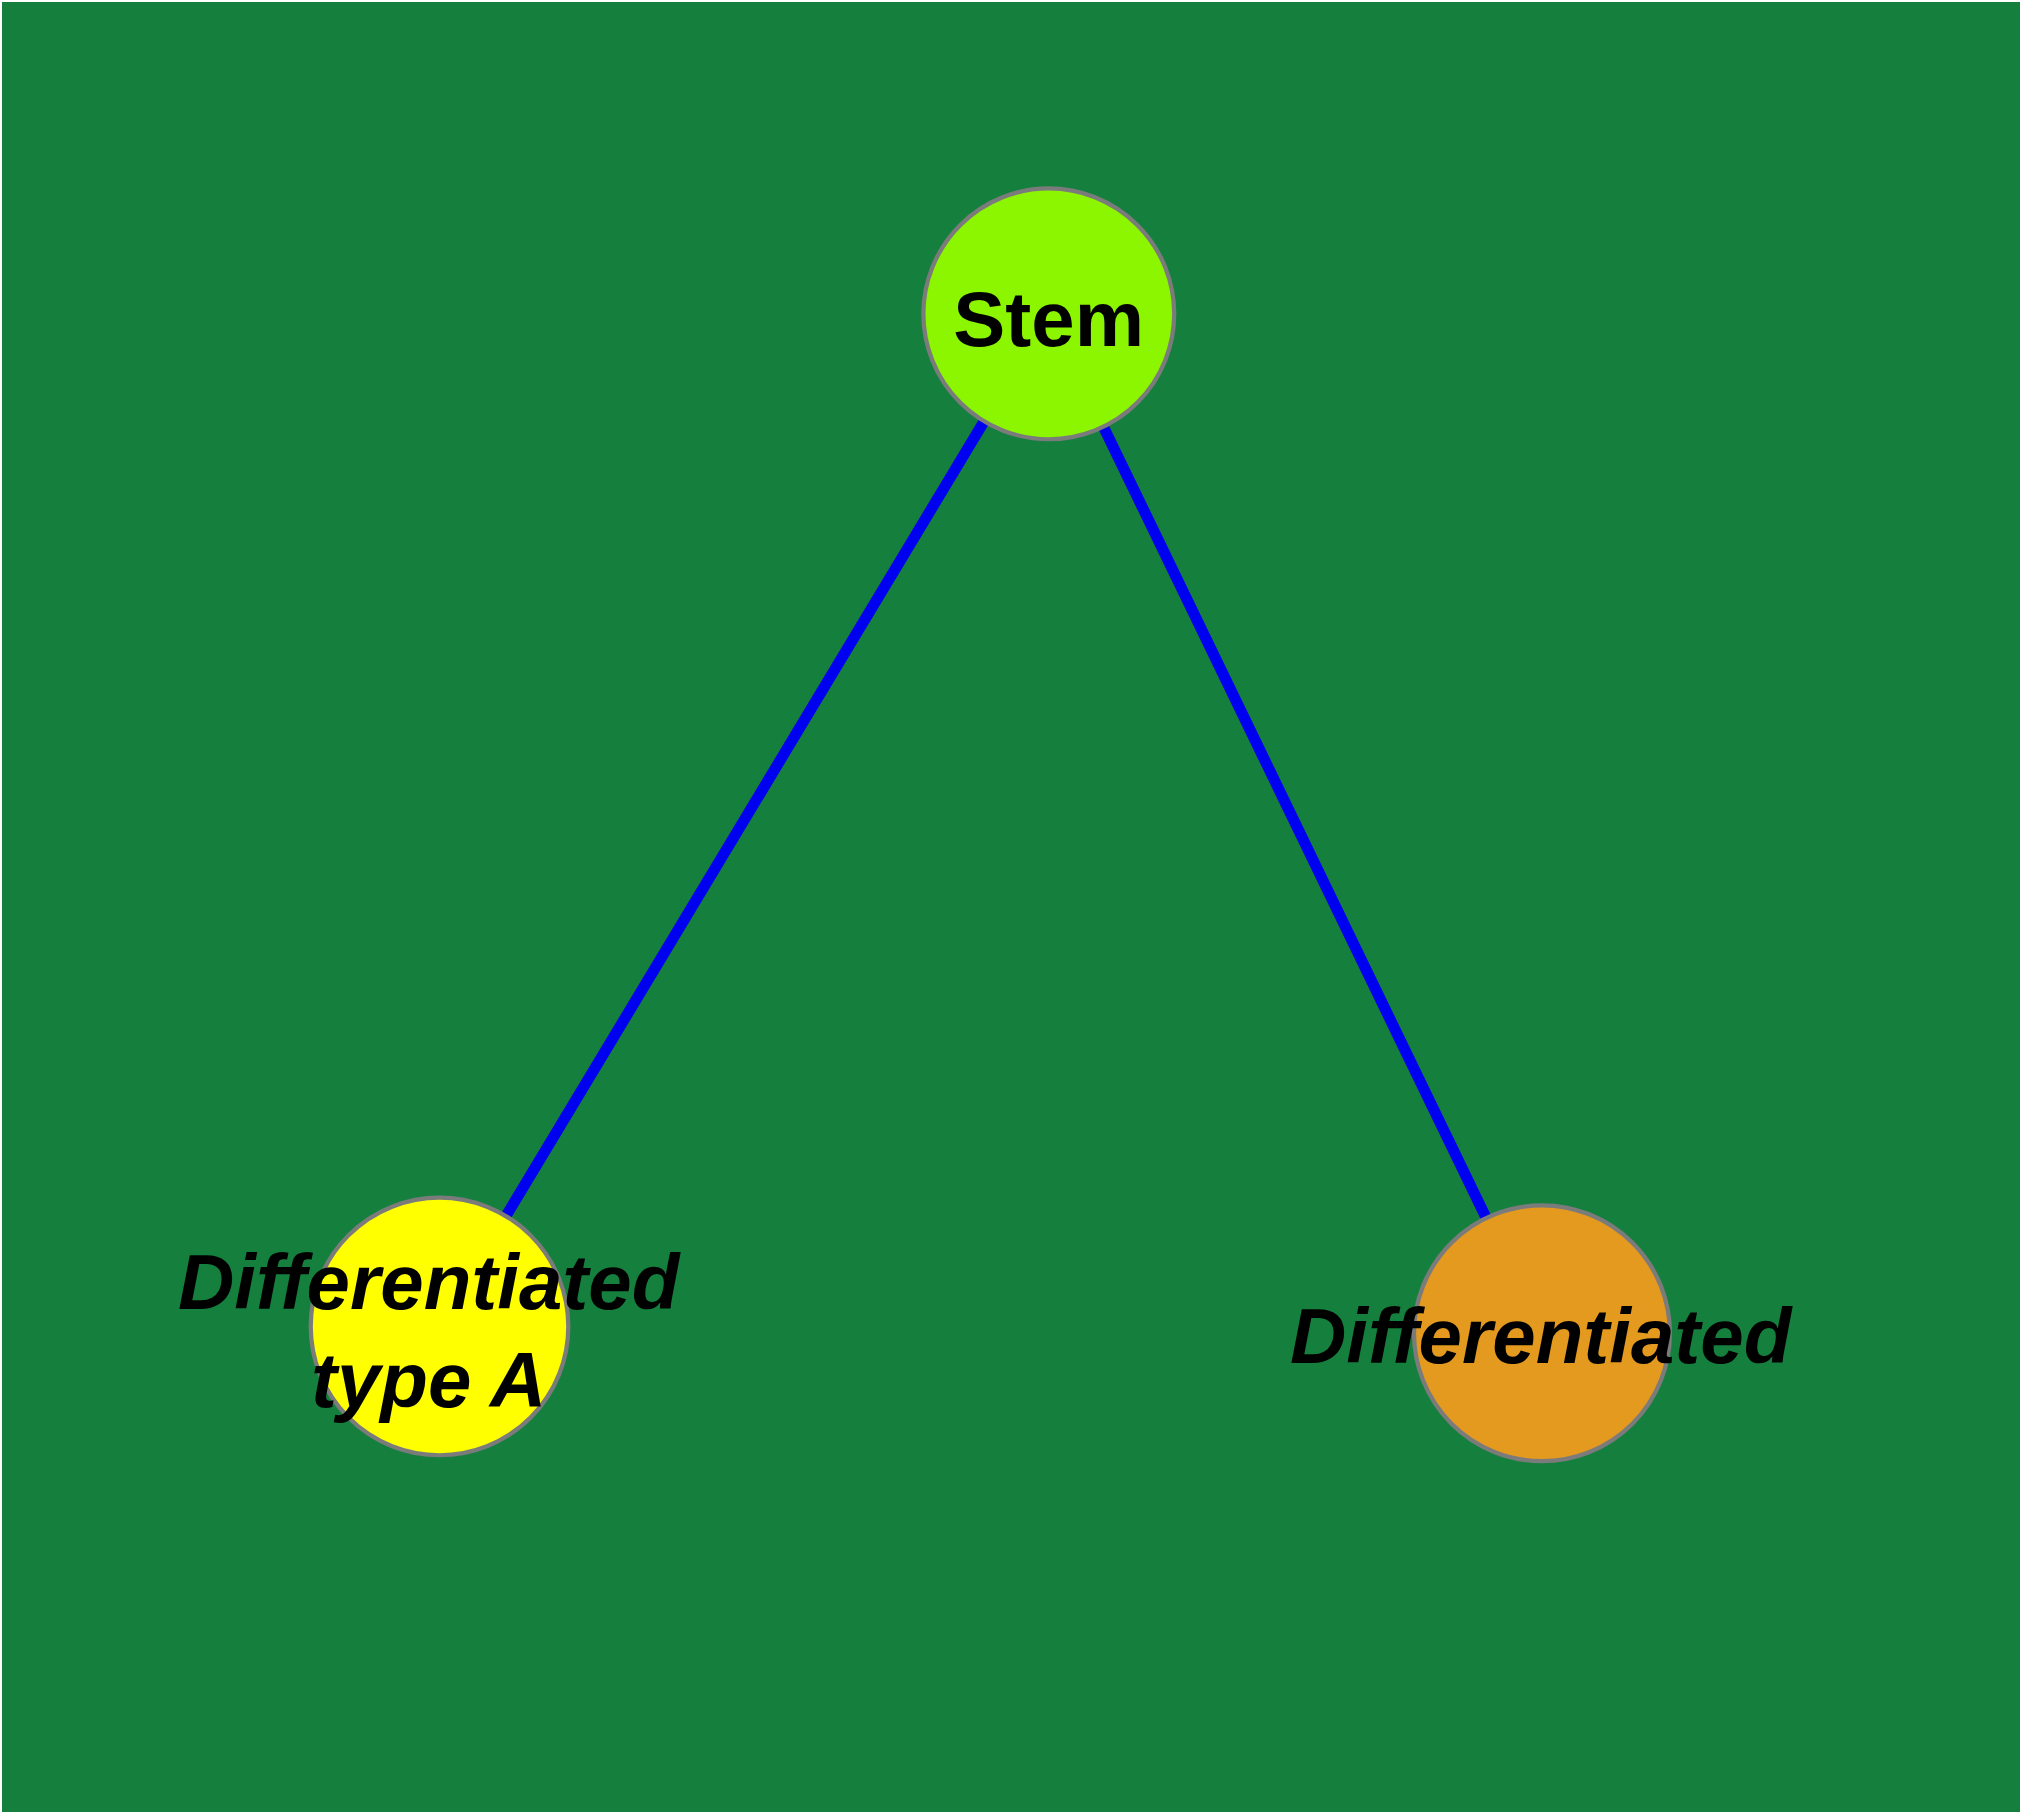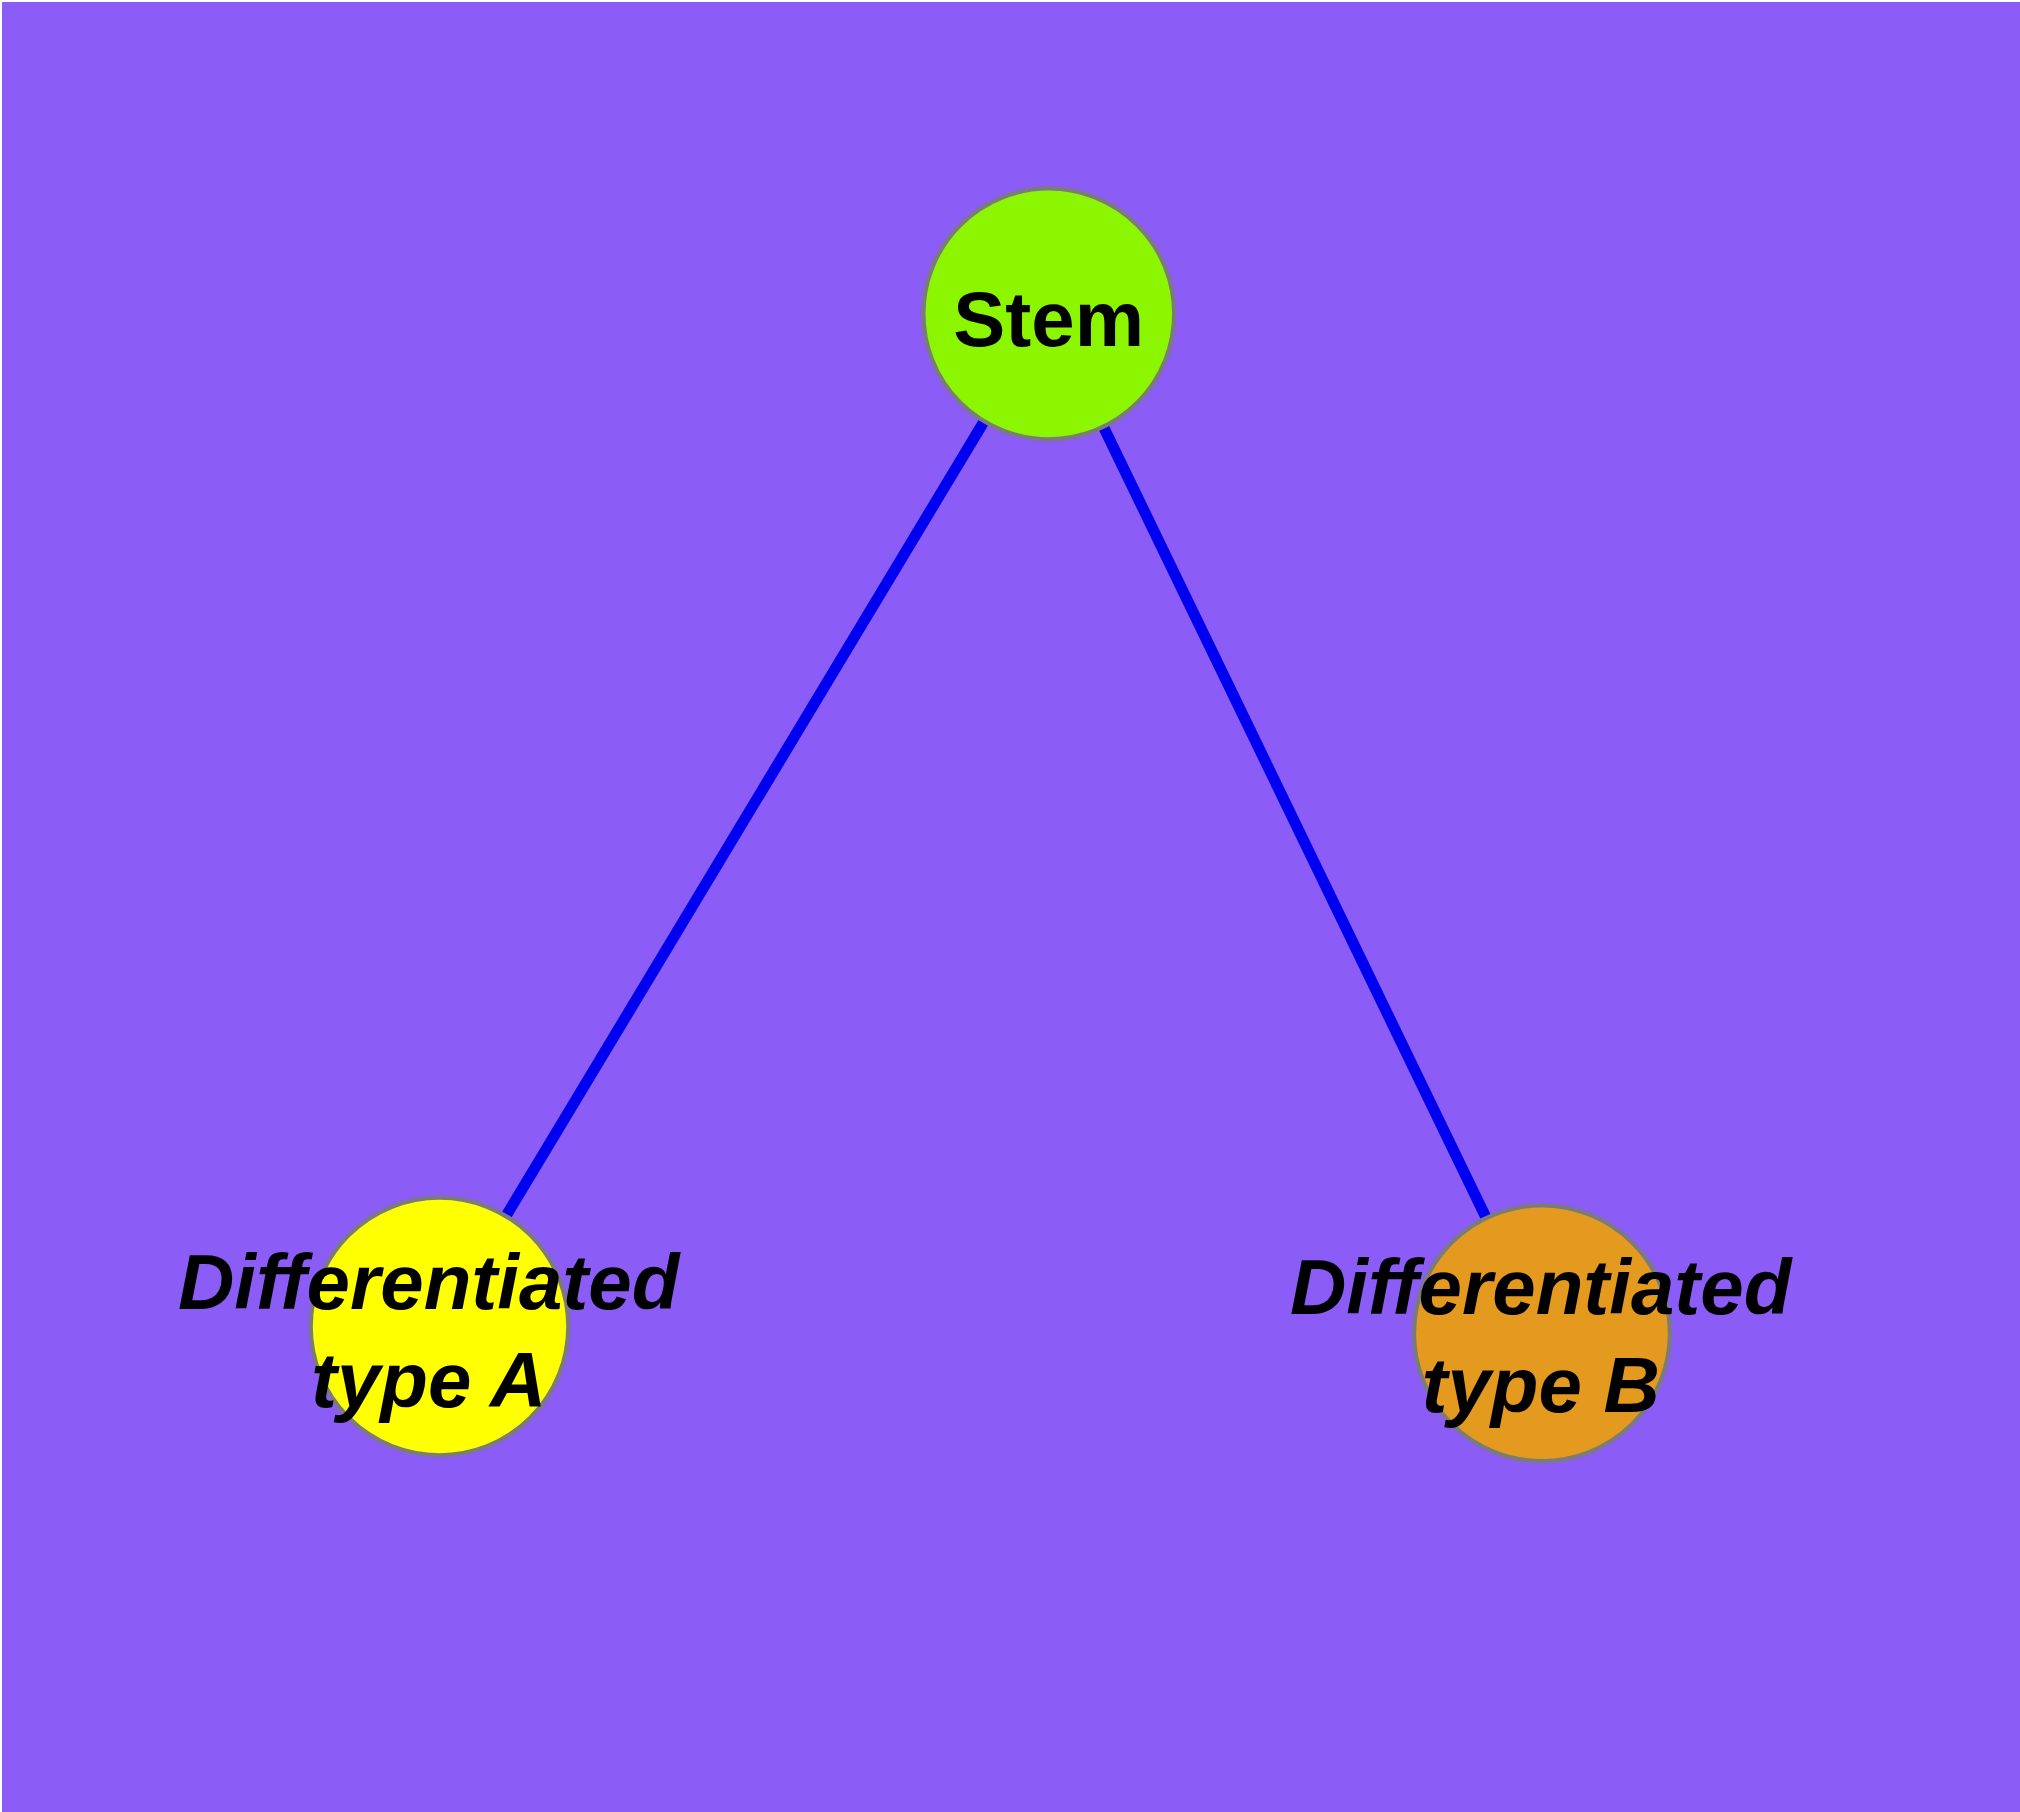--- a/index.html
+++ b/index.html
@@ -38,21 +38,21 @@
     letter-spacing: 0;
   }
   .node-label .line {
     display: block;
     font-style: italic;
   }
 </style>
 </head>
 <body>
 
-<div id="canvas" style="background-color: #8b5cf6;">
+<div id="canvas" style="background-color: #15803d;">
 
   <svg id="graph-svg" width="2019" height="1810" viewBox="0 0 2382 2136" xmlns="http://www.w3.org/2000/svg">
 
     <line x1="1235" y1="368" x2="516" y2="1563" stroke-width="13" stroke="#0000f0"></line>
 
     <line x1="1235" y1="368" x2="1817" y2="1571" stroke-width="13" stroke="#0000f0"></line>
 
     <circle cx="1235" cy="368" r="148" stroke-width="5" fill="#8cf500" stroke="#7b7b7b"></circle>
 
     <circle cx="516" cy="1563" r="152" stroke-width="5" fill="#ffff00" stroke="#7b7b7b"></circle>
@@ -62,17 +62,16 @@
 
   <div class="node-label" style="left: 1047px; top: 317px; color: rgb(0, 0, 0);">Stem</div>
 
   <div class="node-label" style="left: 427px; top: 1329px; color: rgb(0, 0, 0);">
     <span class="line">Differentiated</span>
     <span class="line">type A</span>
   </div>
 
   <div class="node-label" style="left: 1539px; top: 1334px; color: rgb(0, 0, 0);">
     <span class="line">Differentiated</span>
-    <span class="line">type B</span>
   </div>
 
 </div>
 
 
 </body></html>

